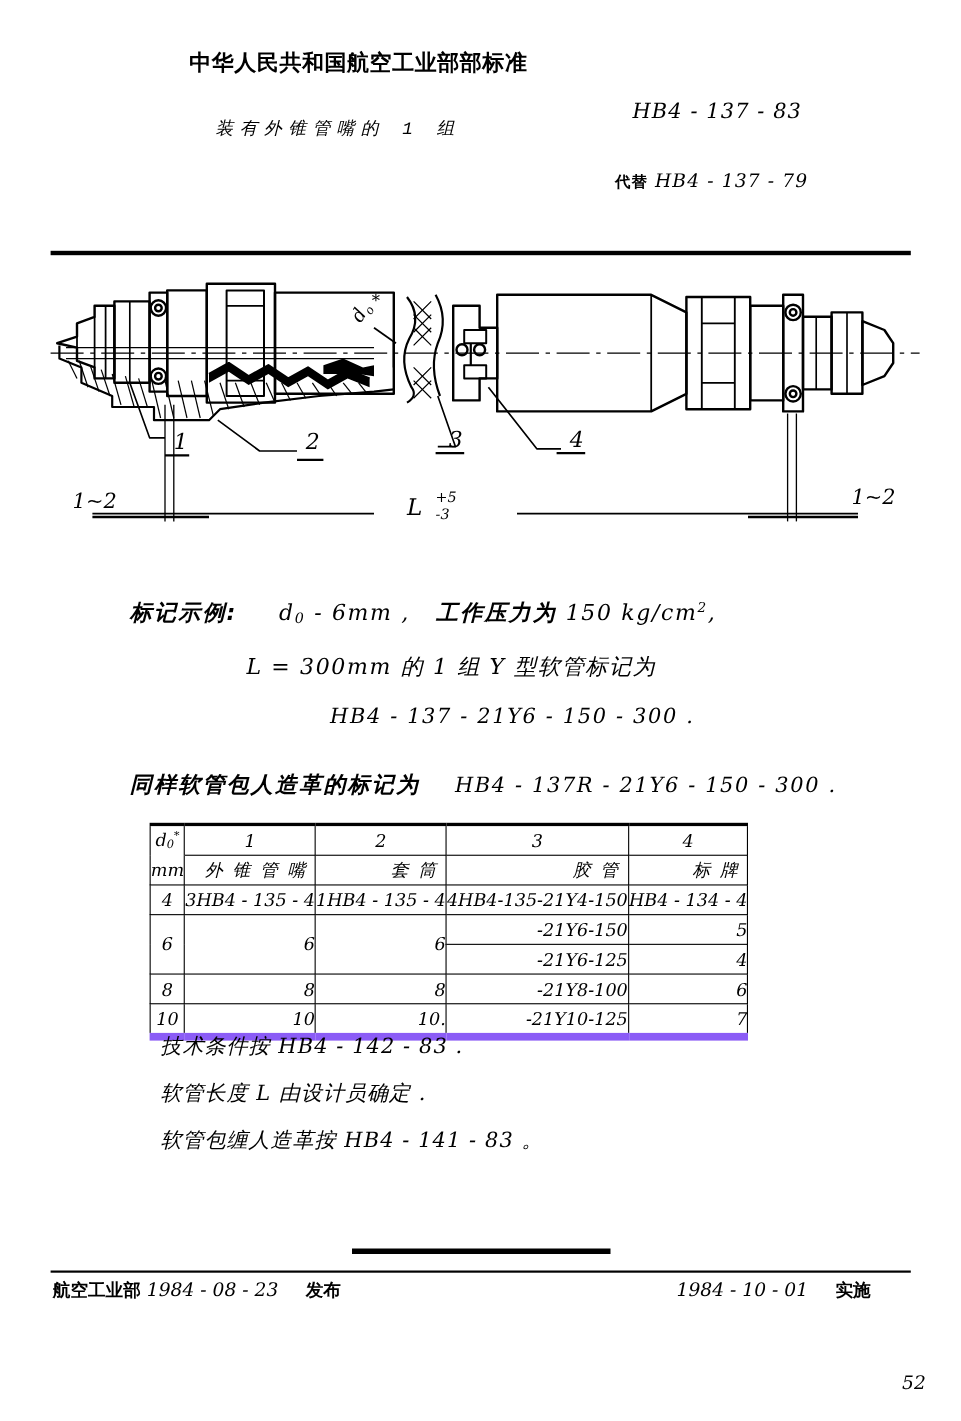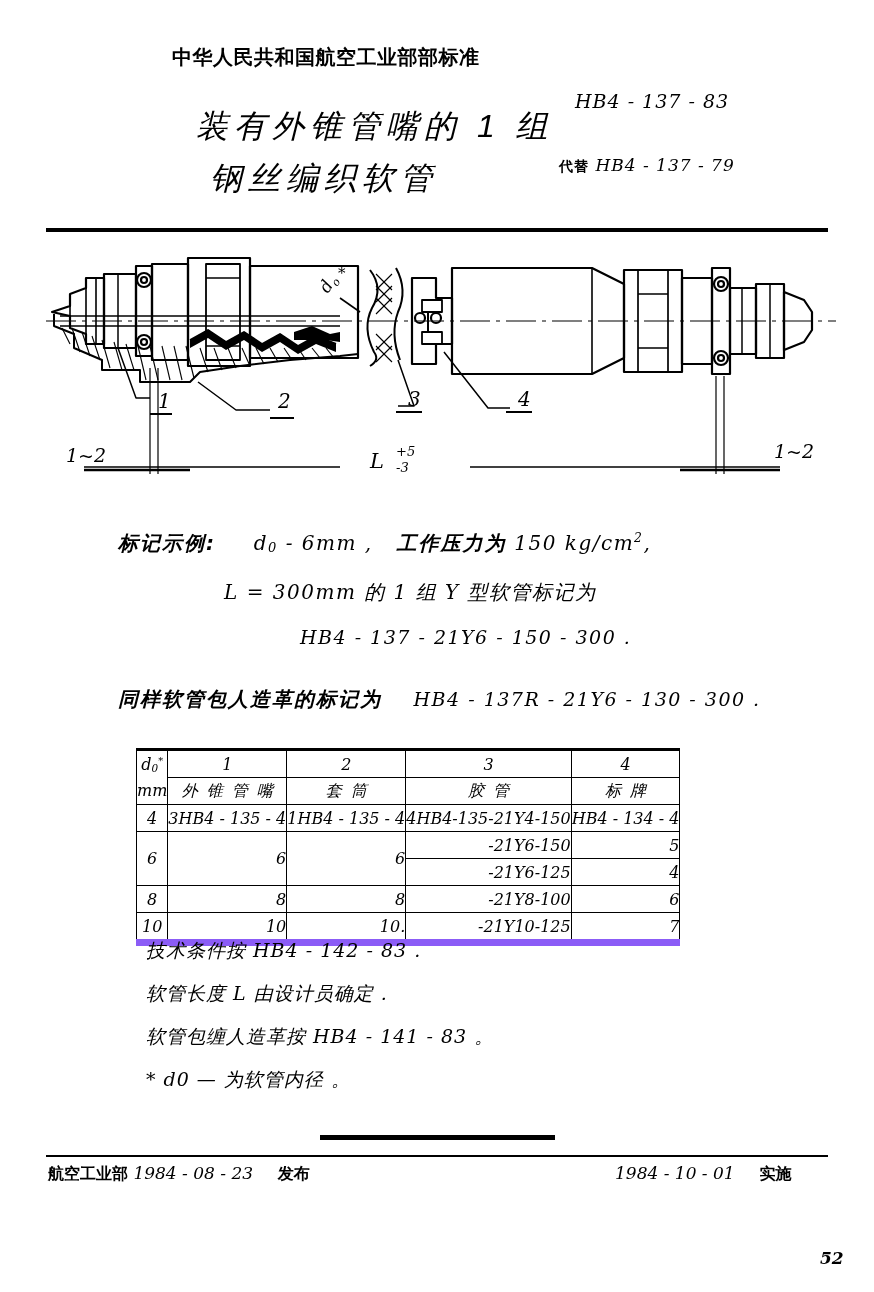--- a/index.html
+++ b/index.html
@@ -34,22 +34,22 @@
     white-space: nowrap;
     margin-left: 40px;
   }
   .doc-title-block {
     position: absolute;
     left: 196px;
     top: 110px;
     width: 330px;
   }
   .doc-title-line {
-    font-family: Liberation Sans, sans-serif;
-    font-size: 32px;
+    font-family: Liberation Mono, monospace;
+    font-size: 16px;
     font-style: italic;
     letter-spacing: 6px;
     white-space: nowrap;
     line-height: 1.0;
   }
   .doc-title-line.l2 { margin-top: 20px; margin-left: 14px; }
 
   .std-no {
     position: absolute;
     left: 575px;
@@ -93,21 +93,21 @@
     top: 248px;
     width: 800px;
     height: 232px;
   }
   .drawing svg { display: block; }
 
   
   .marking {
     position: absolute;
     left: 118px;
-    top: 530px;
+    top: 544px;
     width: 700px;
     font-family: "DejaVu Serif", serif;
     font-style: italic;
   }
   .mk-line { white-space: nowrap; font-size: 20px; letter-spacing: 1.5px; }
   .mk-line .zh {
     font-family: "DejaVu Sans", sans-serif;
     font-style: italic;
     font-weight: bold;
     font-size: 20px;
@@ -142,21 +142,21 @@
   .spec-table .outer-top { border-top: 3px solid #000; }
   .spec-table .outer-bot { border-bottom: 7px solid #8b5cf6; }
   .col-d { width: 48px; text-align: center; }
   .col-w { width: 135px; }
   .hdr-num { text-align: center; font-size: 17px; height: 24px; }
   .hdr-zh {
     font-family: "DejaVu Sans", sans-serif;
     font-style: italic;
     font-weight: bold;
     font-size: 17px;
-    text-align: center;
+    text-align: right;
     letter-spacing: 9px;
     text-indent: 9px;
     height: 28px;
   }
   .cell-r { text-align: right; padding-right: 7px; font-size: 15px; white-space: nowrap; }
   .cell-l { text-align: right; padding-left: 5px; font-size: 15px; white-space: nowrap; }
   .d0cell {
     text-align: center;
     font-size: 17px;
   }
@@ -226,33 +226,31 @@
   }
   .footer-left .sp { display: inline-block; width: 14px; }
   .footer-right .sp { display: inline-block; width: 14px; }
   .page-no {
     position: absolute;
     left: 820px;
     top: 1248px;
     font-family: "DejaVu Serif", serif;
     font-style: italic;
     font-size: 17px;
-    font-weight: bold;
   }
 </style>
 </head>
 <body>
 
 <div class="page">
 
   <div class="ministry-title">中华人民共和国航空工业部部标准</div>
 
   <div class="doc-title-block">
     <div class="doc-title-line l1">装有外锥管嘴的 1 组</div>
-    <div class="doc-title-line l2">钢丝编织软管</div>
   </div>
 
   <div class="std-no">HB4 - 137 - 83</div>
 
   <div class="std-replaces">
     <span class="zh">代替</span>
     <span>HB4 - 137 - 79</span>
   </div>
 
   <div class="rule-top"></div>
@@ -423,21 +421,21 @@
       <span><span>d</span><sub class="sub">0</sub></span>
       <span>- 6mm ,</span>
       <span style="display:inline-block;width:8px"></span>
       <span class="zh">工作压力为</span>
       <span>150 kg/cm</span><sup class="sup">2</sup><span>,</span>
     </div>
     <div class="mk-line mk-l2 zh">L = 300mm 的 1 组 Y 型软管标记为</div>
     <div class="mk-line mk-l3">HB4 - 137 - 21Y6 - 150 - 300 .</div>
     <div class="mk-line mk-l4">
       <span class="zh">同样软管包人造革的标记为</span>
-      <span class="code">HB4 - 137R - 21Y6 - 130 - 300 .</span>
+      <span class="code">HB4 - 137R - 21Y6 - 150 - 300 .</span>
     </div>
   </div>
 
   <table class="spec-table">
     <tbody>
       <tr>
         <td class="col-d d0head outer-top nb">
           <span>d</span><sub class="sub">0</sub><sup class="sup">*</sup>
         </td>
         <td class="col-w hdr-num outer-top">1</td>
@@ -488,21 +486,20 @@
         <td class="cell-r outer-bot">-21Y10-125</td>
         <td class="cell-r outer-bot">7</td>
       </tr>
     </tbody>
   </table>
 
   <div class="notes">
     <div class="note-line zh">技术条件按 HB4 - 142 - 83 .</div>
     <div class="note-line zh">软管长度 L 由设计员确定 .</div>
     <div class="note-line zh">软管包缠人造革按 HB4 - 141 - 83 。</div>
-    <div class="note-line zh">* d0 — 为软管内径 。</div>
   </div>
 
   <div class="foot-thick"></div>
   <div class="foot-rule"></div>
 
   <div class="footer-left">
     <span class="zh">航空工业部</span>
     <span>1984 - 08 - 23</span>
     <span class="sp"></span>
     <span class="zh">发布</span>

